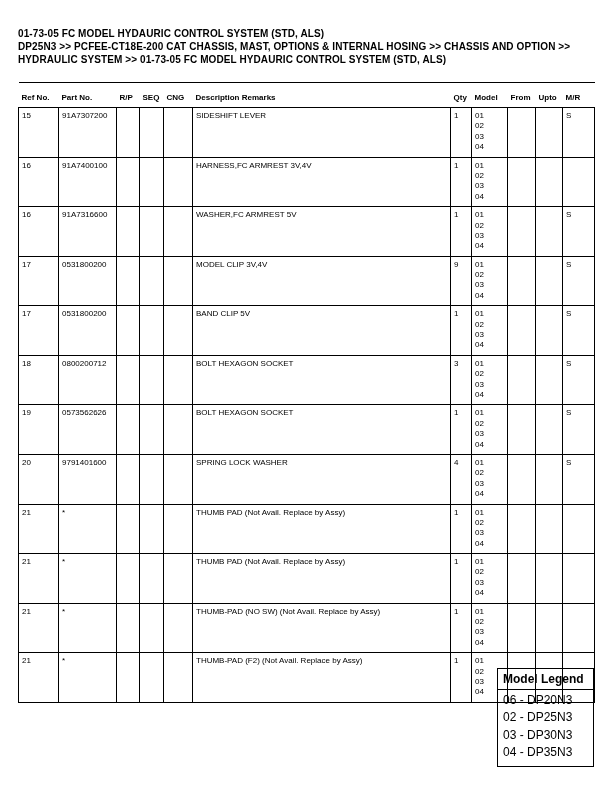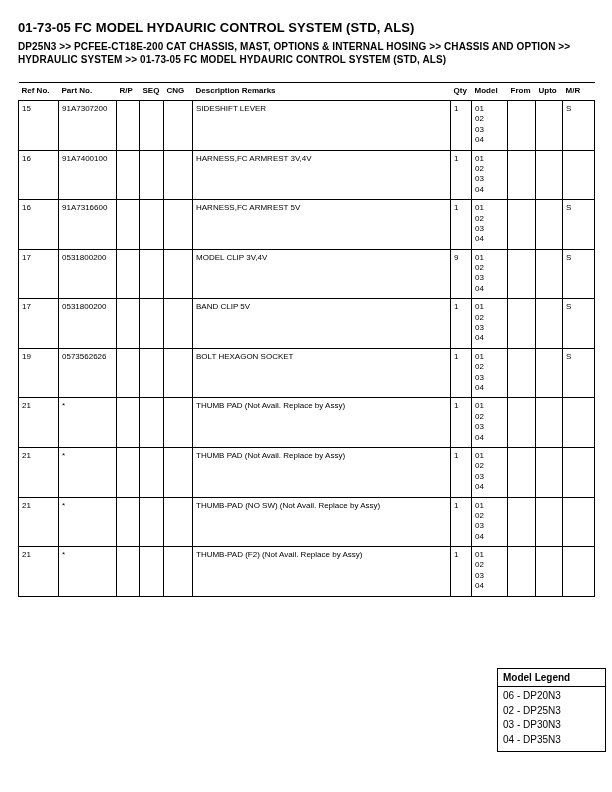--- a/index.html
+++ b/index.html
@@ -11,22 +11,22 @@
     width: 612px;
     height: 792px;
     position: relative;
     font-family: "Liberation Sans", sans-serif;
     color: #000000;
     overflow: hidden;
   }
   .page-title {
     position: absolute;
     left: 18px;
-    top: 20px;
-    font-size: 13px;
+    top: 28px;
+    font-size: 10px;
     font-weight: bold;
     letter-spacing: 0.1px;
   }
   .breadcrumb {
     position: absolute;
     left: 18px;
     top: 40px;
     width: 576px;
     font-size: 10px;
     font-weight: bold;
@@ -39,21 +39,21 @@
     top: 82px;
     width: 576px;
     border-collapse: collapse;
     table-layout: fixed;
     font-size: 8px;
   }
   table.parts-table th {
     font-weight: bold;
     text-align: left;
     vertical-align: bottom;
-    padding: 3px 3px 5px 3px;
+    padding: 10px 3px 5px 3px;
     border-top: 1px solid #000;
     border-bottom: 1px solid #000;
     overflow: hidden;
     white-space: nowrap;
   }
   table.parts-table td {
     vertical-align: top;
     text-align: left;
     padding: 3px 3px 4px 3px;
     border: 1px solid #000;
@@ -73,24 +73,24 @@
   col.c-qty  { width: 21px; }
   col.c-mod  { width: 36px; }
   col.c-from { width: 28px; }
   col.c-upto { width: 27px; }
   col.c-mr   { width: 32px; }
 
   .model-legend {
     position: absolute;
     left: 497px;
     top: 668px;
-    width: 109px;
+    width: 97px;
     border: 1px solid #000;
     box-sizing: border-box;
-    font-size: 10px;
+    font-size: 12px;
   }
   .model-legend .legend-title {
     font-weight: bold;
     padding: 3px 5px;
     border-bottom: 1px solid #000;
   }
   .model-legend .legend-items {
     padding: 2px 5px 4px 5px;
   }
   .model-legend .legend-item {
@@ -165,21 +165,21 @@
         <td></td>
         <td></td>
         <td></td>
       </tr>
       <tr>
         <td>16</td>
         <td>91A7316600</td>
         <td></td>
         <td></td>
         <td></td>
-        <td>HARNESS,FC ARMREST 5V</td>
+        <td>WASHER,FC ARMREST 5V</td>
         <td>1</td>
         <td class="model-cell">01
 02
 03
 04</td>
         <td></td>
         <td></td>
         <td>S</td>
       </tr>
       <tr>
@@ -208,27 +208,59 @@
         <td>1</td>
         <td class="model-cell">01
 02
 03
 04</td>
         <td></td>
         <td></td>
         <td>S</td>
       </tr>
       <tr>
+        <td>18</td>
+        <td>0800200712</td>
+        <td></td>
+        <td></td>
+        <td></td>
+        <td>BOLT HEXAGON SOCKET</td>
+        <td>3</td>
+        <td class="model-cell">01
+02
+03
+04</td>
+        <td></td>
+        <td></td>
+        <td>S</td>
+      </tr>
+      <tr>
         <td>19</td>
         <td>0573562626</td>
         <td></td>
         <td></td>
         <td></td>
         <td>BOLT HEXAGON SOCKET</td>
         <td>1</td>
+        <td class="model-cell">01
+02
+03
+04</td>
+        <td></td>
+        <td></td>
+        <td>S</td>
+      </tr>
+      <tr>
+        <td>20</td>
+        <td>9791401600</td>
+        <td></td>
+        <td></td>
+        <td></td>
+        <td>SPRING LOCK WASHER</td>
+        <td>4</td>
         <td class="model-cell">01
 02
 03
 04</td>
         <td></td>
         <td></td>
         <td>S</td>
       </tr>
       <tr>
         <td>21</td>

